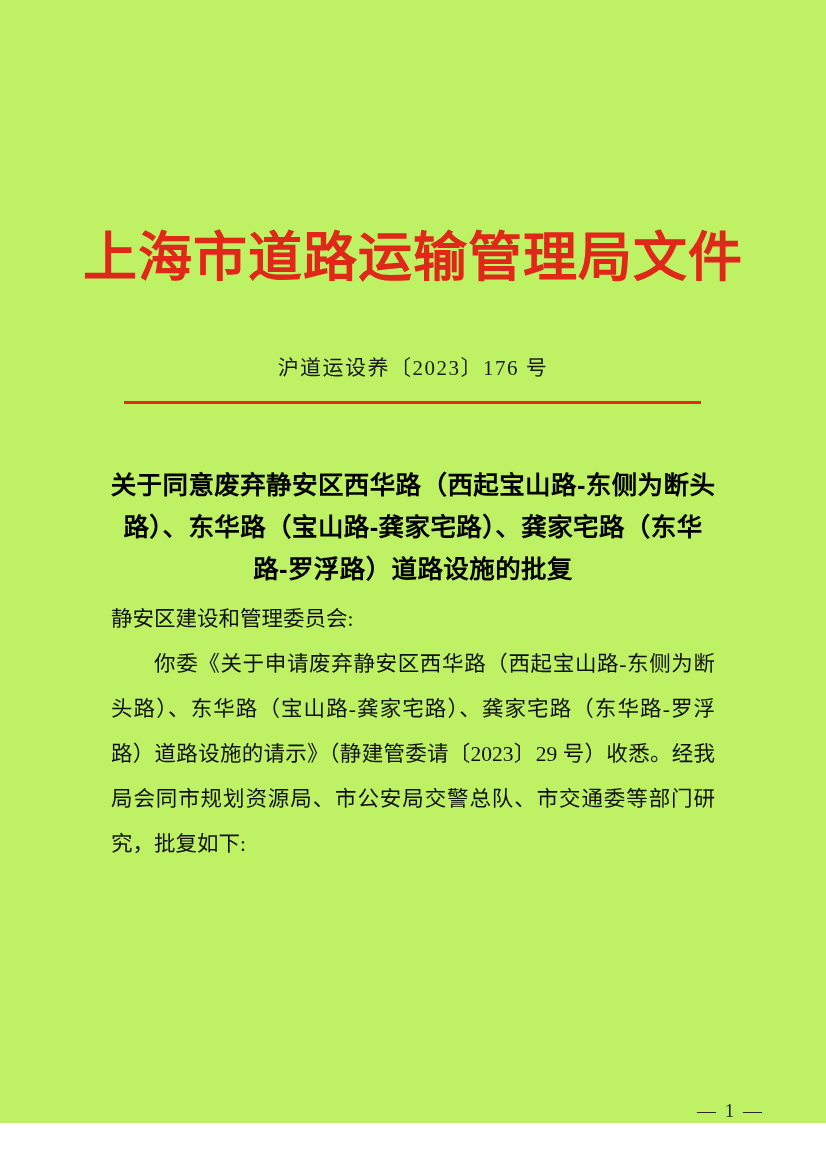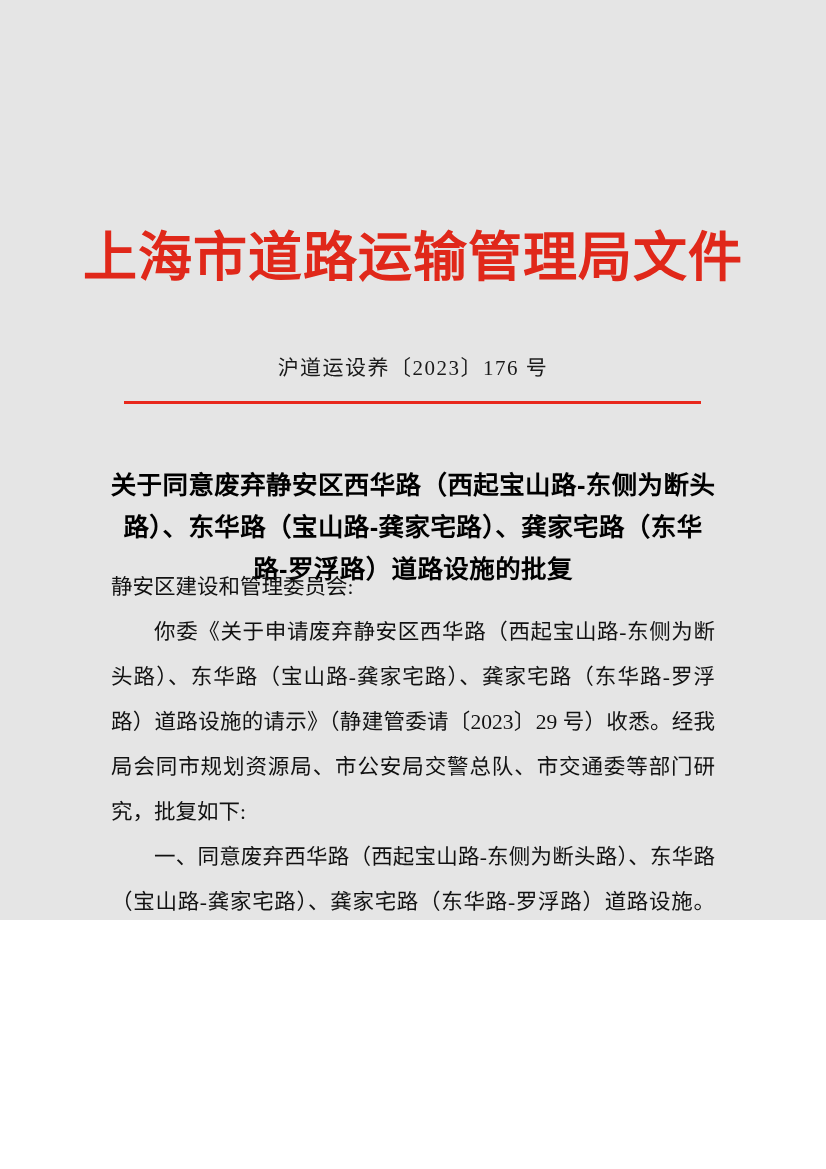--- a/index.html
+++ b/index.html
@@ -5,23 +5,23 @@
 <style>
   html, body {
     margin: 0;
     padding: 0;
     background: #ffffff;
   }
 
   .page {
     position: relative;
     width: 826px;
-    height: 920px;
+    height: 1123px;
     margin: 0 auto;
-    background: #e5e5e5;
+    background: #bef264;
     overflow: hidden;
     font-family: "Liberation Serif", "DejaVu Serif", serif;
     color: #000000;
     box-sizing: border-box;
     padding-left: 44px;
   }
 
   
   .masthead {
     position: absolute;
@@ -74,21 +74,21 @@
     font-weight: 700;
     font-size: 25.5px;
     line-height: 42px;
     letter-spacing: 0.4px;
     color: #000000;
   }
 
   
   .body-block {
     position: absolute;
-    top: 565px;
+    top: 597px;
     left: 111px;
     width: 604px;
     font-family: "Liberation Serif", "DejaVu Serif", serif;
     font-size: 21.5px;
     line-height: 45px;
     color: #111111;
     text-align: justify;
     text-justify: inter-character;
   }
 
@@ -128,18 +128,17 @@
 
   <div class="doc-number">沪道运设养〔2023〕176 号</div>
 
   <div class="red-rule"></div>
 
   <div class="doc-title">关于同意废弃静安区西华路（西起宝山路-东侧为断头路）、东华路（宝山路-龚家宅路）、龚家宅路（东华路-罗浮路）道路设施的批复</div>
 
   <div class="body-block">
     <p>静安区建设和管理委员会:</p>
     <p class="p-indent">你委《关于申请废弃静安区西华路（西起宝山路-东侧为断头路）、东华路（宝山路-龚家宅路）、龚家宅路（东华路-罗浮路）道路设施的请示》（静建管委请〔2023〕29 号）收悉。经我局会同市规划资源局、市公安局交警总队、市交通委等部门研究，批复如下:</p>
-    <p class="p-indent">一、同意废弃西华路（西起宝山路-东侧为断头路）、东华路（宝山路-龚家宅路）、龚家宅路（东华路-罗浮路）道路设施。请进一步听取市、区交警部门意见，推进相关单位尽快落实地块周边罗浮路、东新民路、武进路等道路拓宽改建工程、道路交通设施新建工程和市政管线建设，完善周边路网和出入口，细化交通组织。</p>
   </div>
 
   <div class="page-number">— 1 —</div>
 
 </div>
 
 </body></html>

